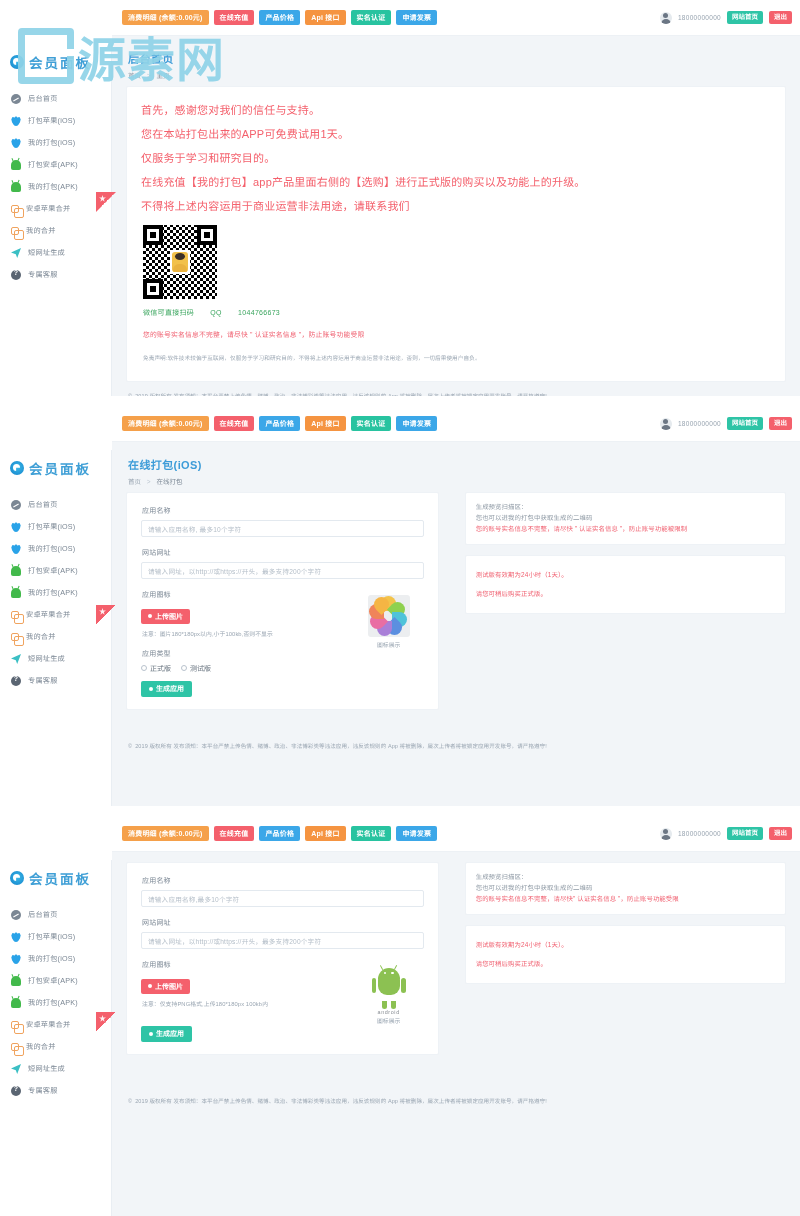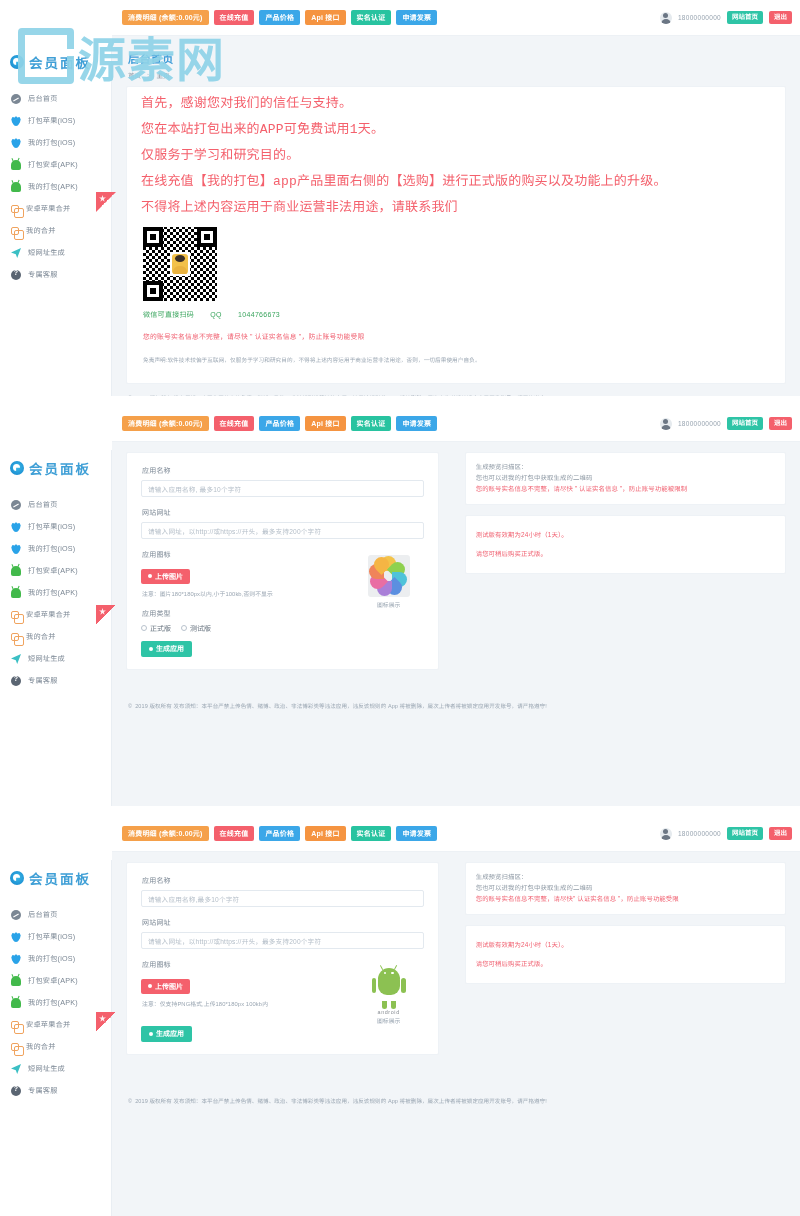--- a/index.html
+++ b/index.html
@@ -180,26 +180,25 @@
   .card {
     background: #ffffff;
     border: 1px solid #eef2f6;
     border-radius: 2px;
     padding: 12px 14px;
   }
 
   
   .home-card { padding: 10px 14px 16px 14px; }
   .home-line {
-    font-size: 13px;
+    font-size: 11px;
     color: #f4606c;
     line-height: 1;
-    margin: 0 0 13px 0;
+    margin: 8px 0 13px 0;
     letter-spacing: .2px;
-    font-family: Liberation Mono, monospace;
   }
   .qr {
     width: 74px; height: 74px;
     margin: 6px 0 8px 2px;
     position: relative;
     background:
       repeating-linear-gradient(90deg,#000 0 3px,#fff 3px 6px),
       repeating-linear-gradient(0deg,#000 0 3px,#fff 3px 6px);
     background-blend-mode: difference;
     background-color: #fff;
@@ -544,20 +543,28 @@
         </div>
         <div class="topright">
           <span class="avatar"></span>
           <span class="phone">18000000000</span>
           <span class="btn-xs teal">网站首页</span>
           <span class="btn-xs rose">退出</span>
         </div>
       </div>
 
       <div class="content">
+        <div class="page-head">
+          <h1 class="page-title">在线打包(iOS)</h1>
+          <div class="crumb">
+            <span>首页</span>
+            <span class="sep">&gt;</span>
+            <span class="cur">在线打包</span>
+          </div>
+        </div>
 
         <div class="form-row">
           <div class="card form-col">
             <div class="f-label">应用名称</div>
             <div class="f-input">请输入应用名称, 最多10个字符</div>
 
             <div class="f-label">网站网址</div>
             <div class="f-input">请输入网址，以http://或https://开头，最多支持200个字符</div>
 
             <div style="display:flex;">

